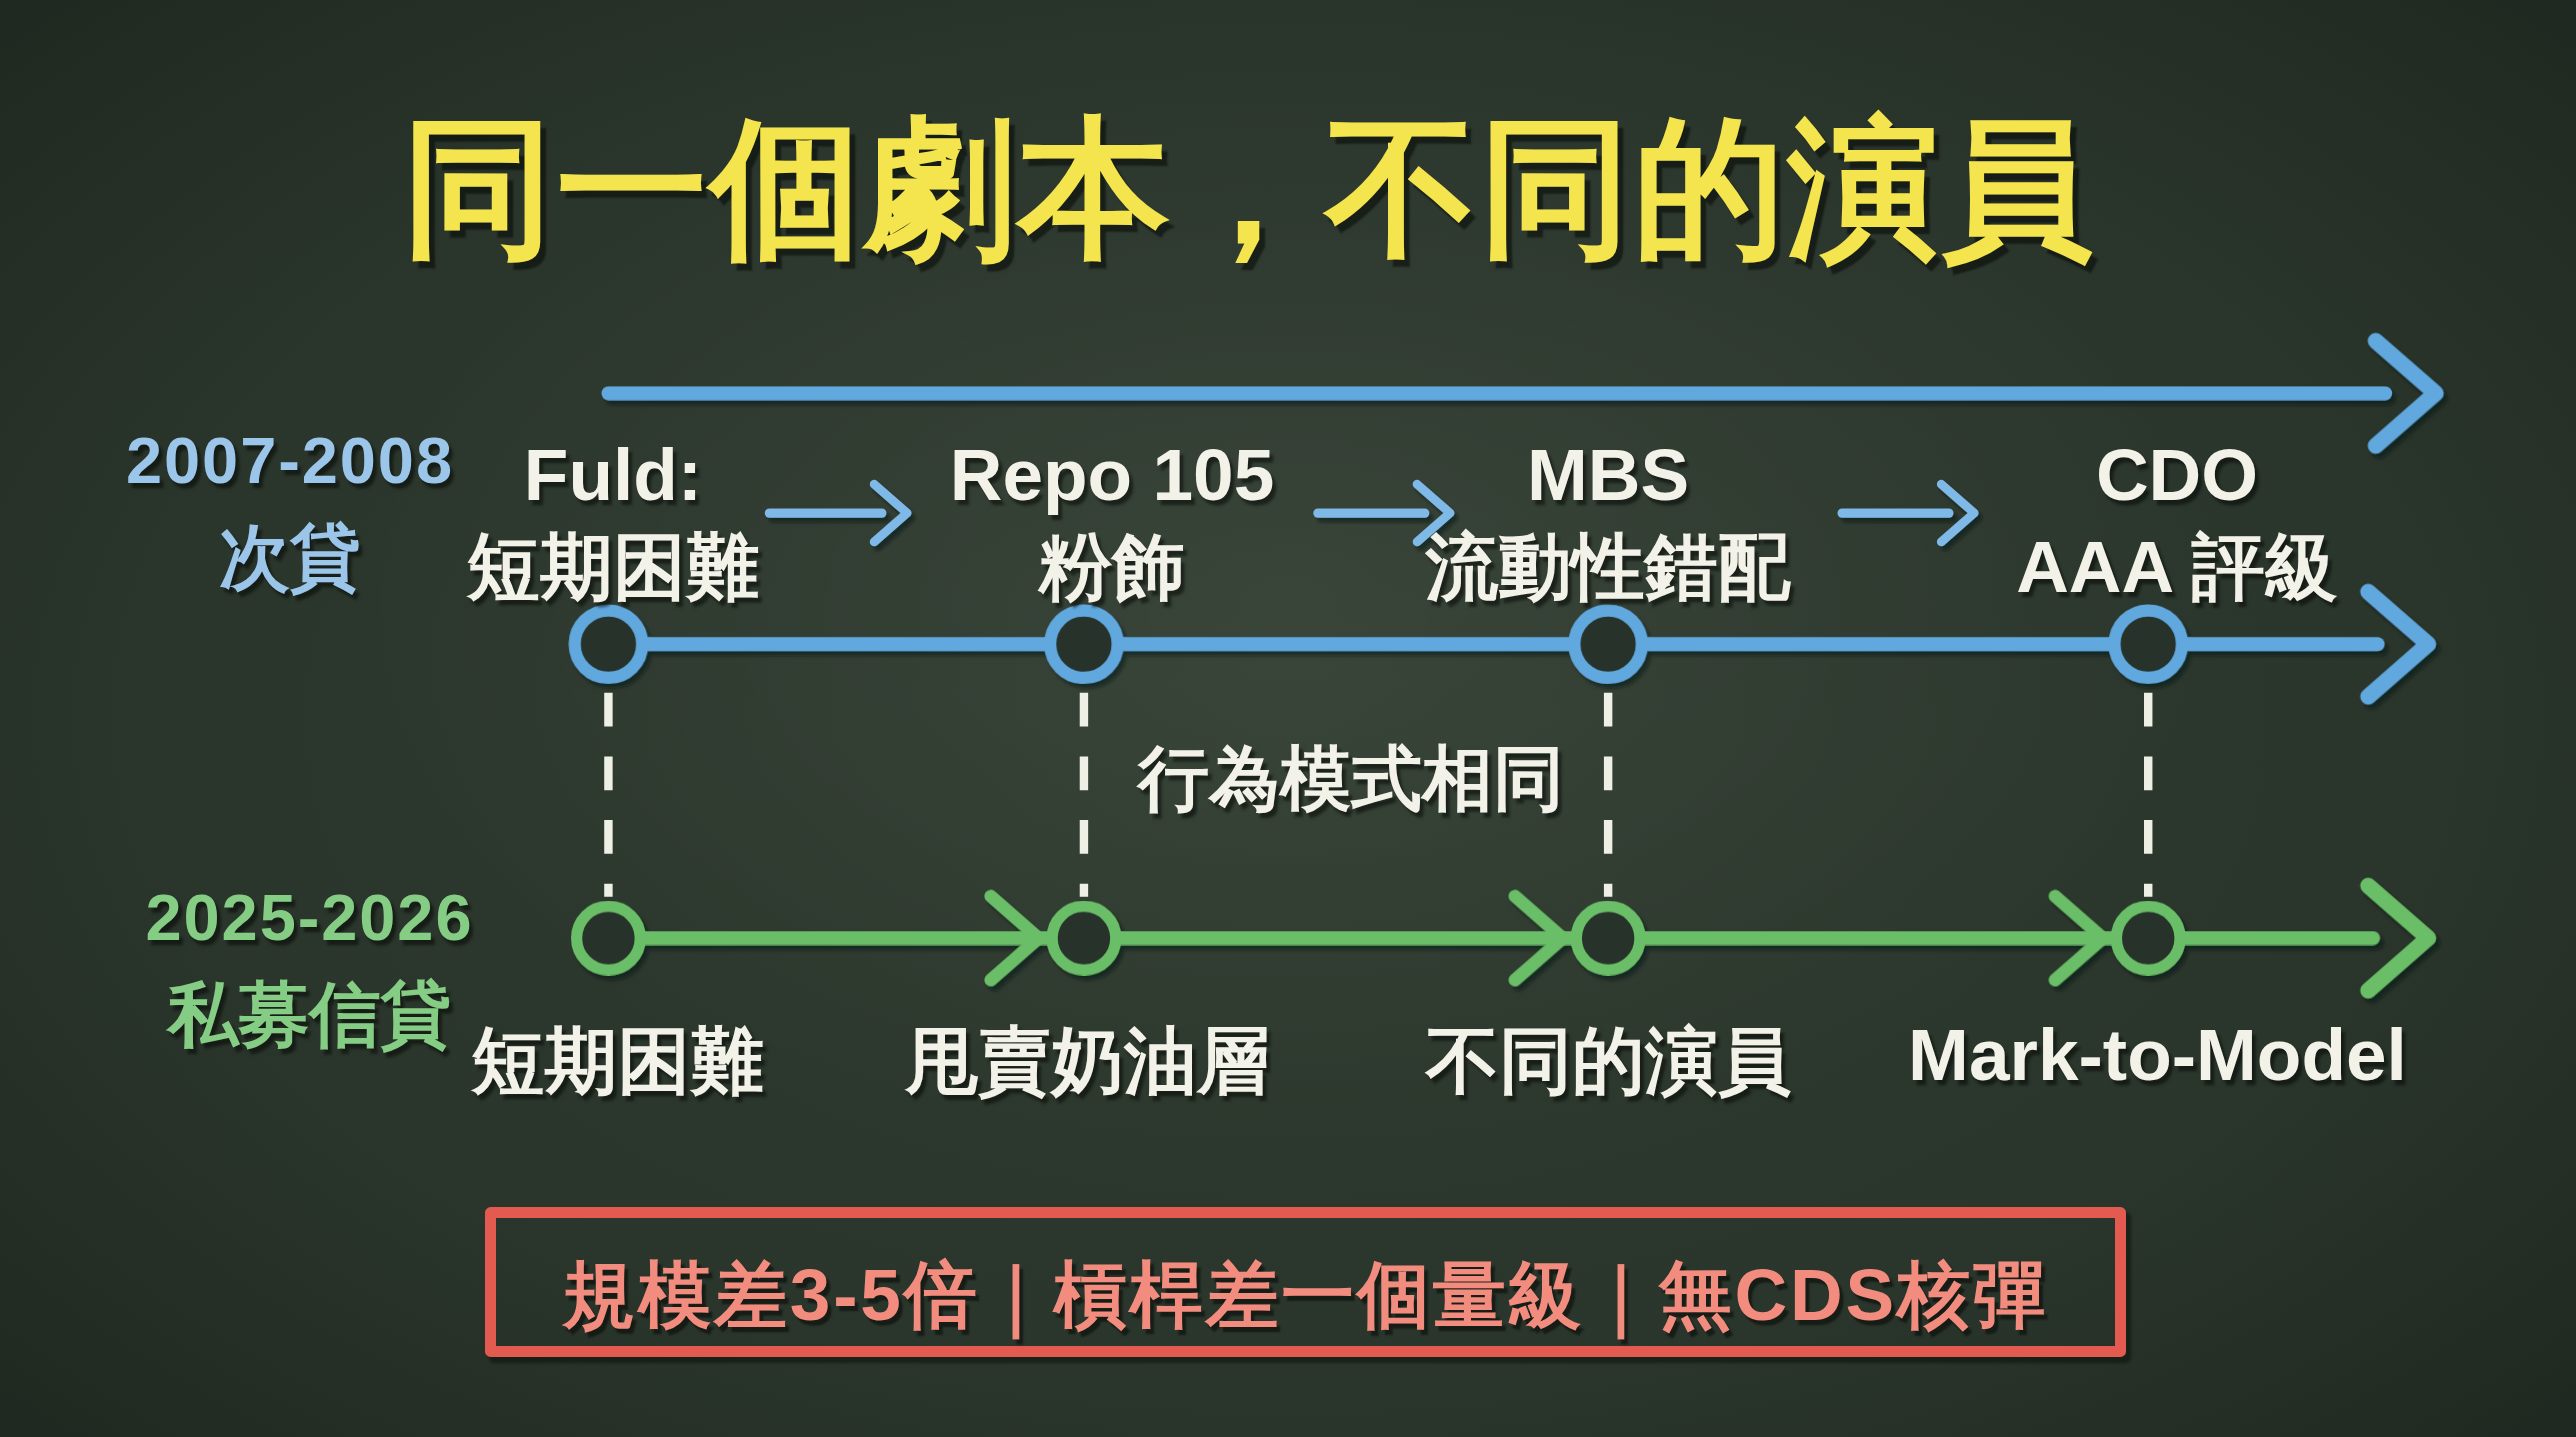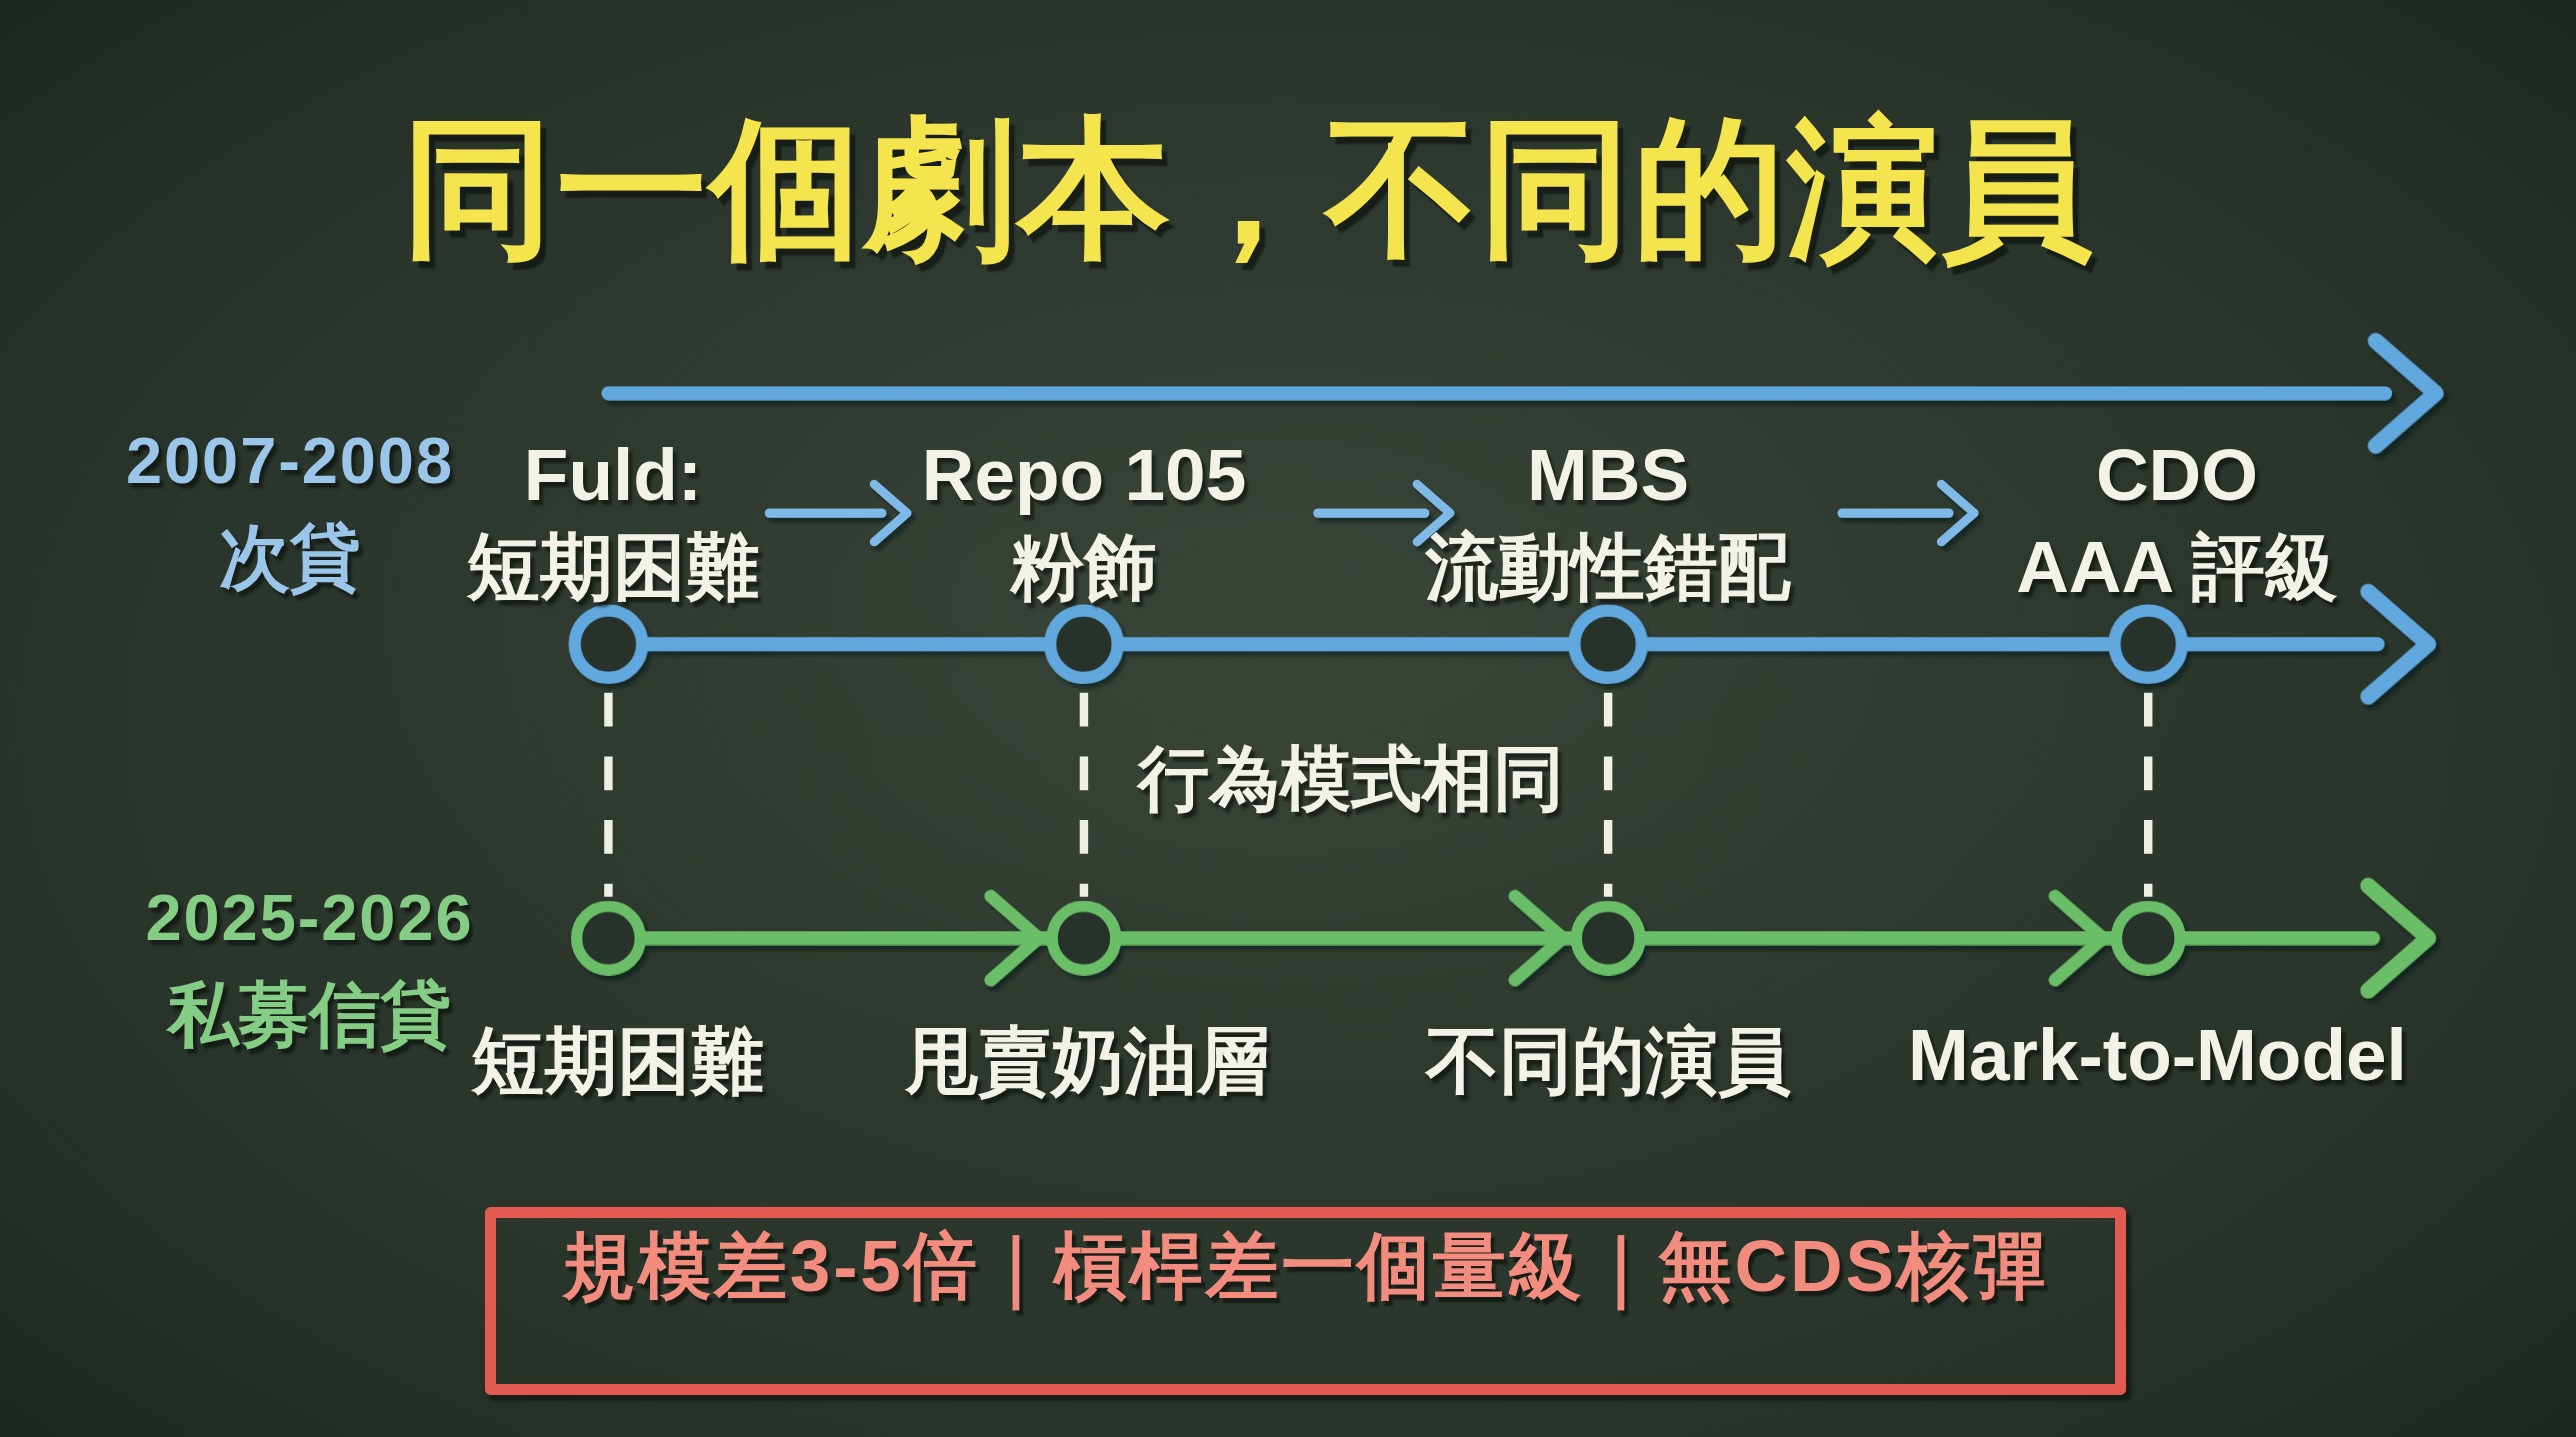--- a/index.html
+++ b/index.html
@@ -31,23 +31,23 @@
   }
   .gitem {
     position: absolute; top: 1013px; width: 599px; text-align: center;
     color: #f3f2e9; font-weight: bold; font-size: 73px;
   }
   .connector-note {
     position: absolute; top: 732px; left: 1061px; width: 580px;
     text-align: center; color: #f3f2e9; font-weight: bold; font-size: 71px;
   }
   .footer-box {
-    position: absolute; left: 485px; top: 1207px; width: 1641px; height: 188px;
+    position: absolute; left: 485px; top: 1207px; width: 1641px; height: 150px;
     box-sizing: border-box; border: 11.2px solid #e25a50; border-radius: 5.6px;
-    display: flex; align-items: flex-start; justify-content: center;
+    display: flex; align-items: flex-end; justify-content: center;
     box-shadow: 4.7px 5.6px 2.8px rgba(5,10,6,0.45);
   }
   .footer-text {
     color: #f28c7e; font-weight: bold; font-size: 73px; letter-spacing: 2.8px;
     text-shadow: 3.7px 4.7px 1.9px rgba(5,10,6,0.55);
   }
   svg.layer { position: absolute; left: 0; top: 0; }
 </style>
 </head>
 <body>
@@ -113,21 +113,21 @@
 
   <div class="era era-top chalk">
     <div class="era-line1">2007-2008</div>
     <div class="era-line2">次貸</div>
   </div>
 
   <div class="col chalk" style="left: 351px;">
     <div>Fuld:</div>
     <div>短期困難</div>
   </div>
-  <div class="col chalk" style="left: 822px;">
+  <div class="col chalk" style="left: 850px;">
     <div>Repo 105</div>
     <div>粉飾</div>
   </div>
   <div class="col chalk" style="left: 1346px;">
     <div>MBS</div>
     <div>流動性錯配</div>
   </div>
   <div class="col chalk" style="left: 1915px;">
     <div>CDO</div>
     <div>AAA 評級</div>

